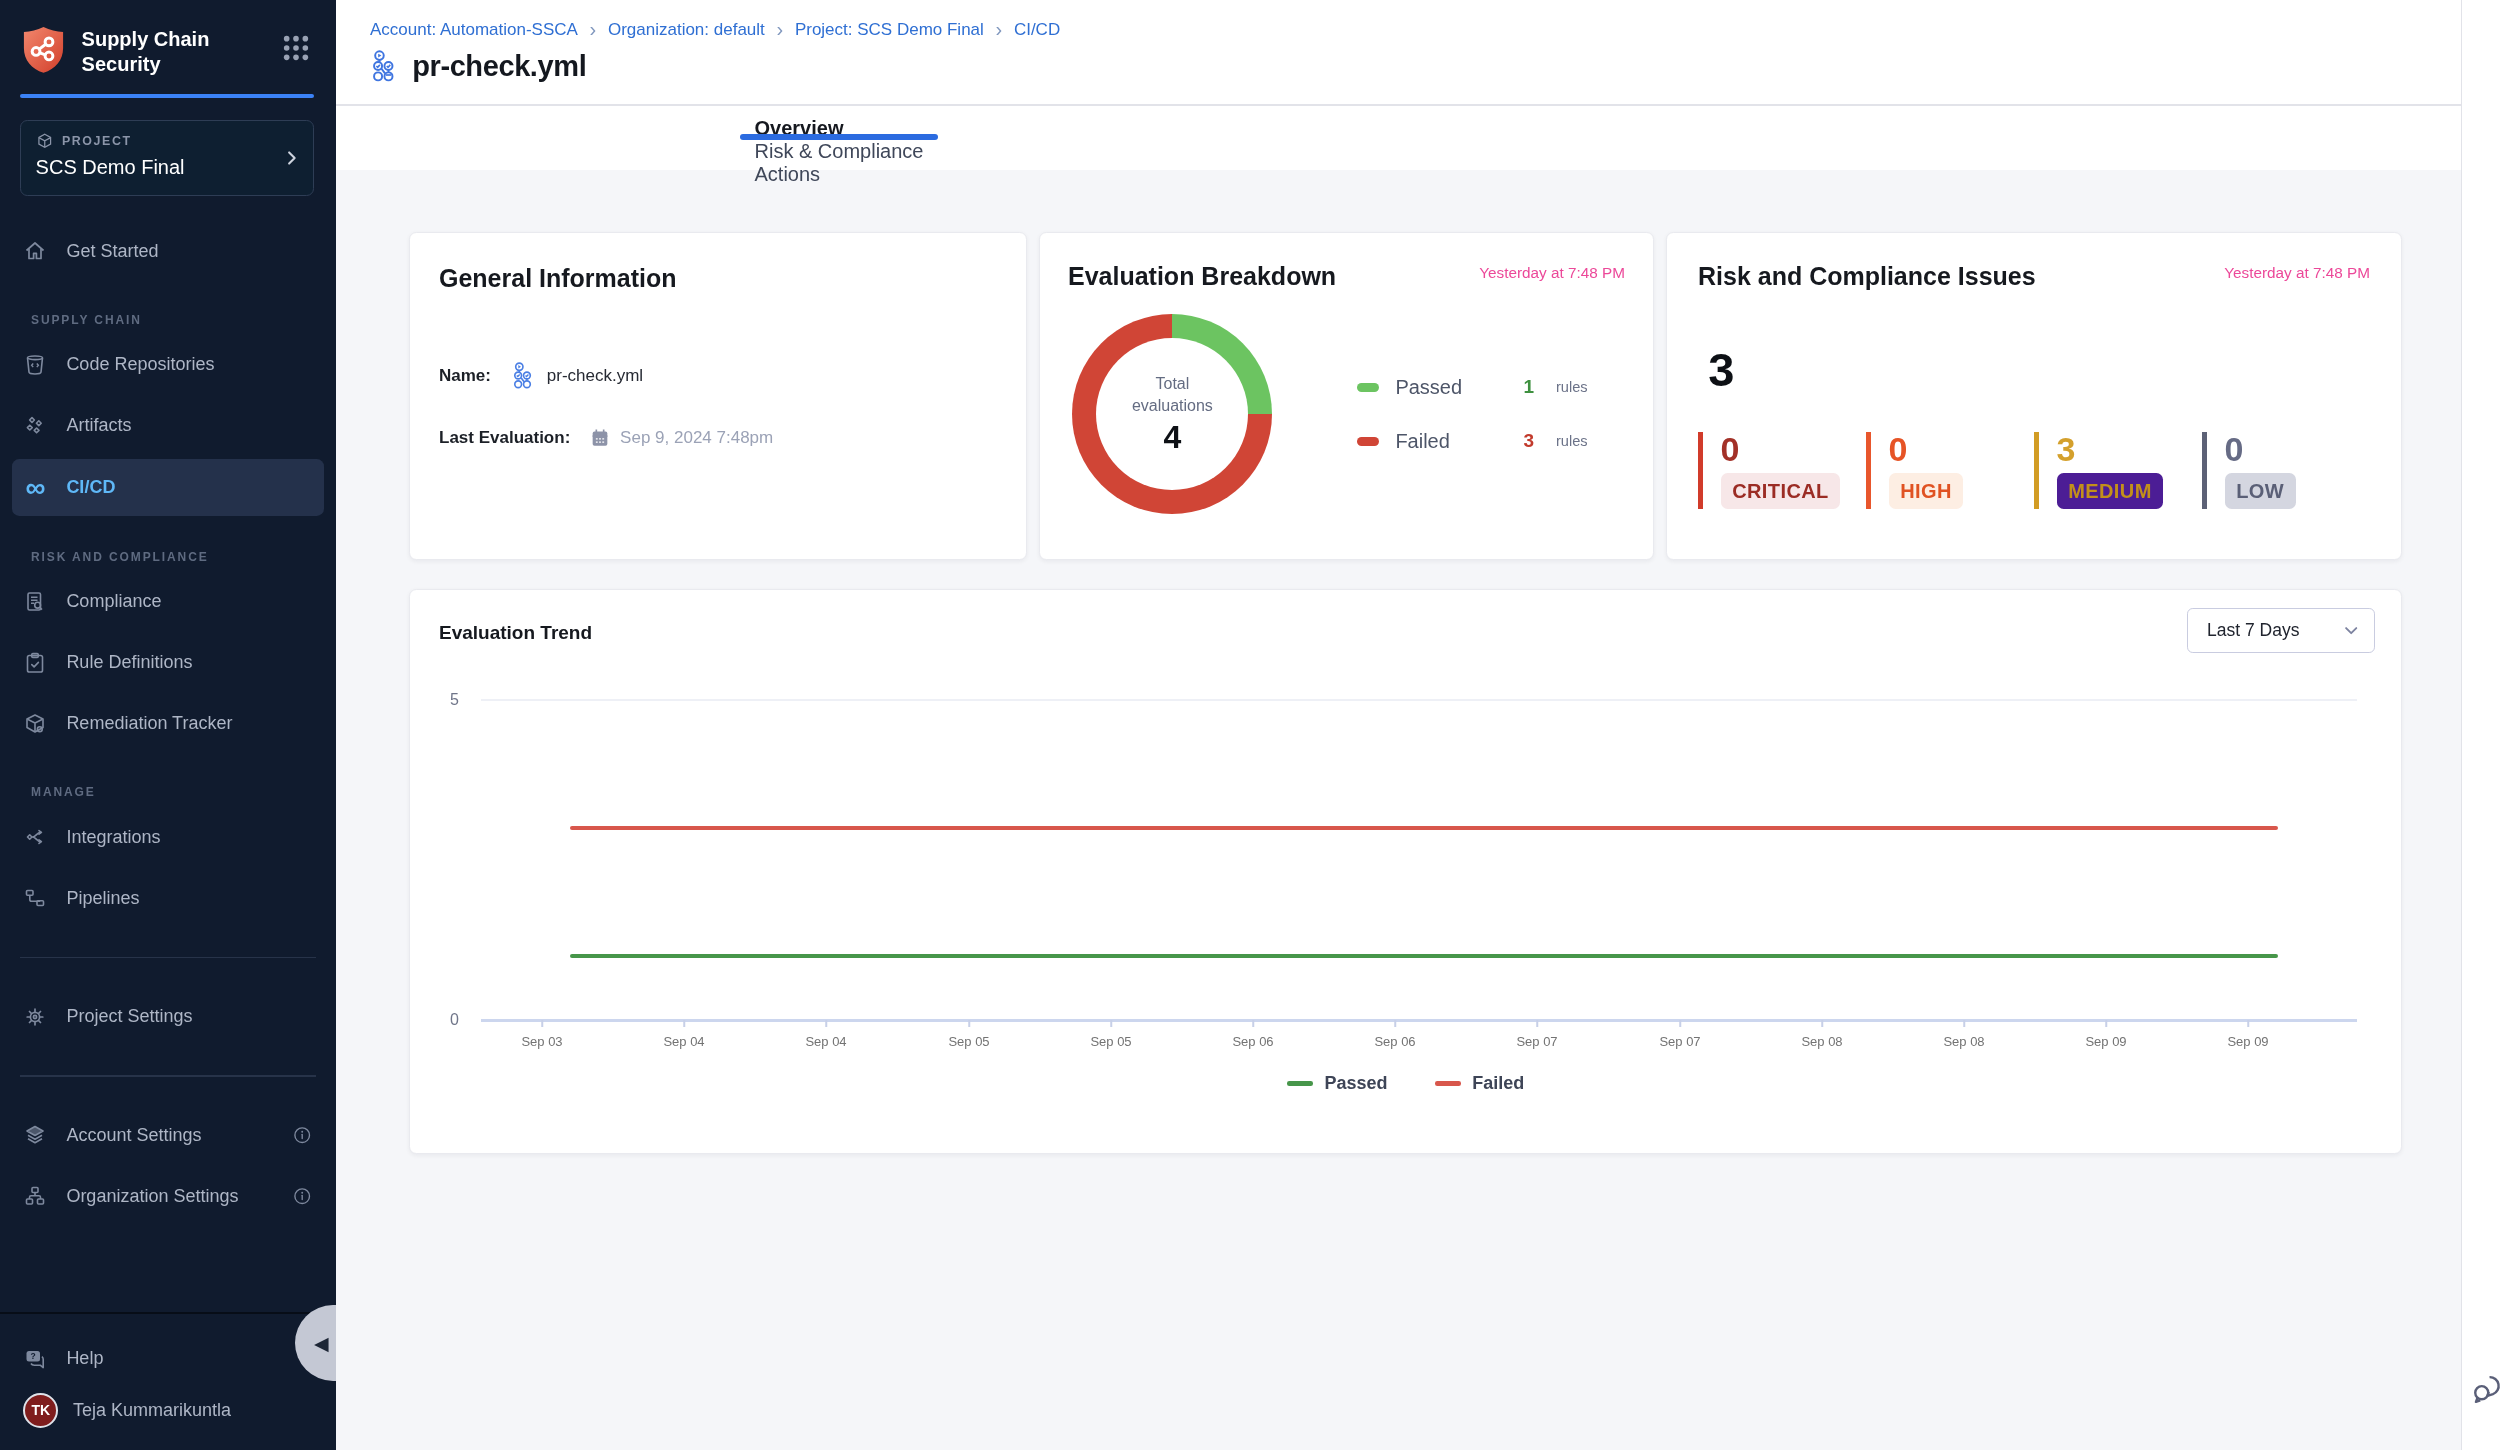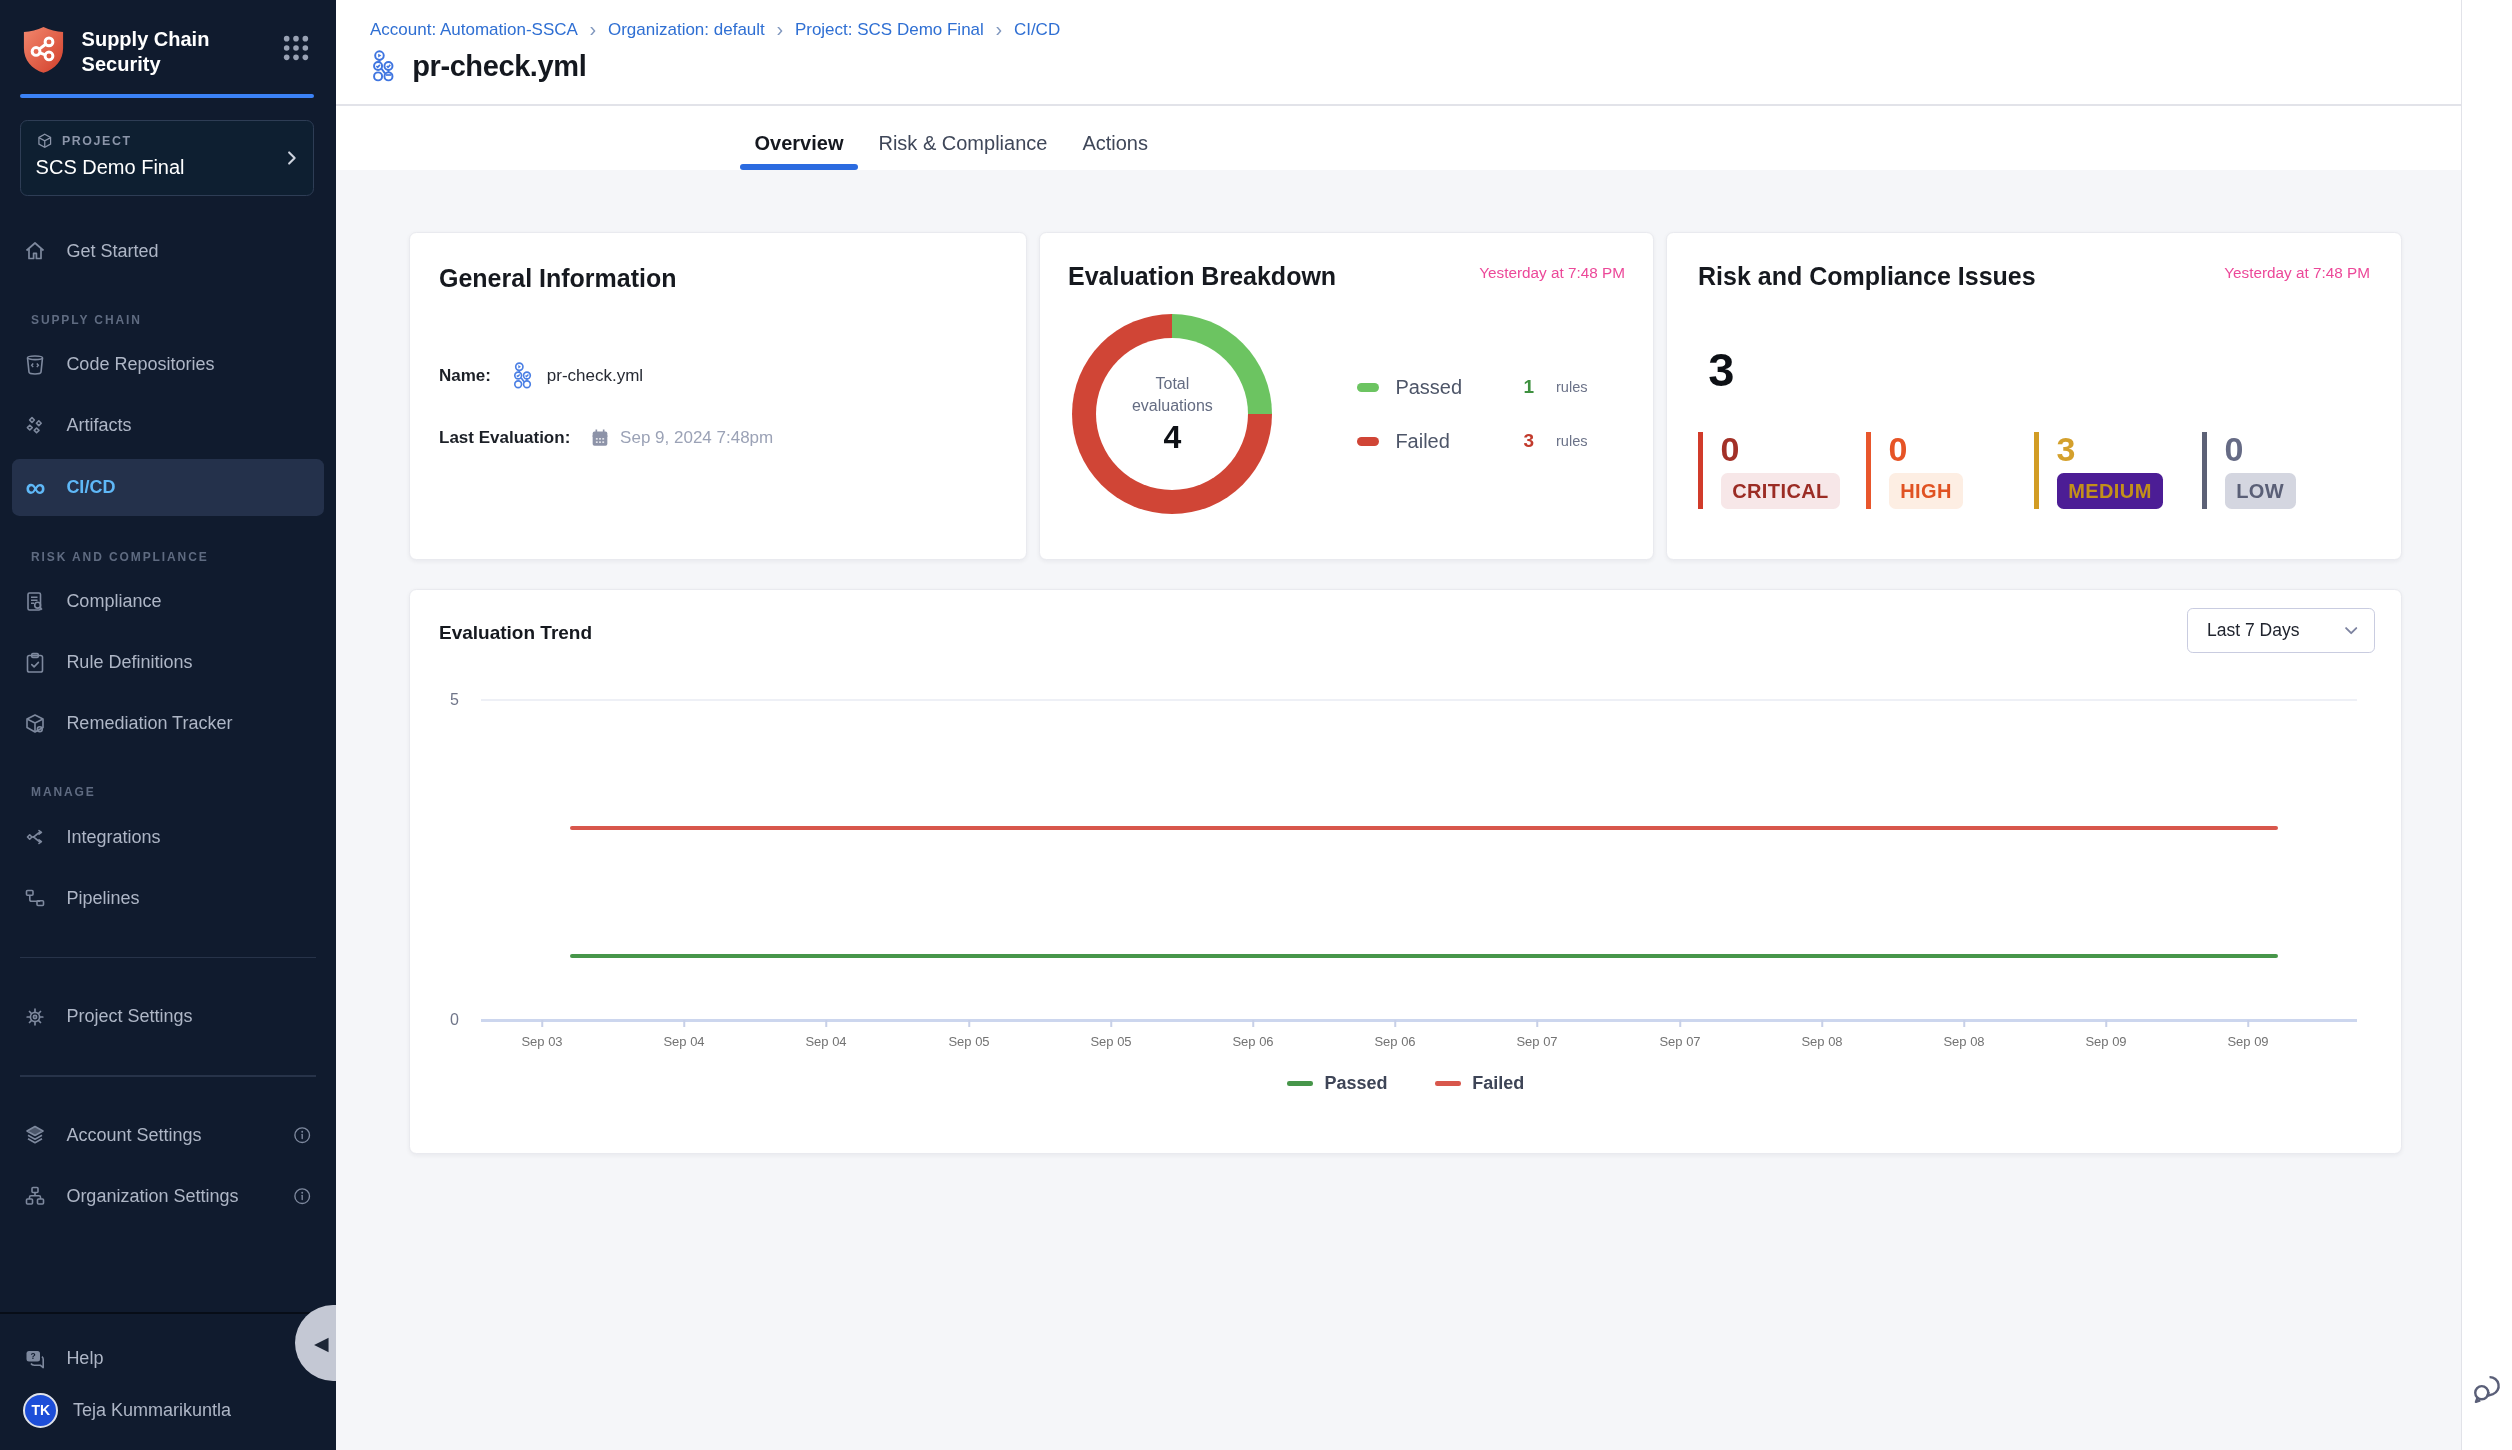--- a/index.html
+++ b/index.html
@@ -23,42 +23,42 @@
             border-radius:7.3px;font-size:18px;color:#aeb6c6;cursor:pointer;flex:none;}
   .ni-icon{width:24px;height:24px;color:#7e899e;flex:none;display:flex;align-items:center;justify-content:center;}
   .nav-item.active{background:#24314b;color:#5fb8f7;font-weight:bold;height:57px;margin:2.9px 11.7px;}
   .nav-item.active .ni-icon{color:#5fb8f7;}
   .nav-item .infinity{font-size:28px;line-height:1;font-weight:bold;}
   .gs-item{margin-top:34px;}
   .sec-label{margin:31px 0 7.3px 31px;font-size:12px;font-weight:bold;letter-spacing:1.9px;color:#5f6b81;flex:none;}
   .sb-divider{height:1.5px;background:#273349;margin:28px 20px;flex:none;}
   .info-icon{margin-left:auto;color:#7e899e;width:20.4px;height:20.4px;}
   .sb-footer{margin-top:auto;border-top:2.2px solid #070d17;padding:14.6px 0 10.2px;flex:none;}
-  .user-avatar{width:35px;height:35px;border-radius:50%;background:#1d4ed8;border:2.2px solid #dfe2e9;
+  .user-avatar{width:35px;height:35px;border-radius:50%;background:#7f1d1d;border:2.2px solid #dfe2e9;
                color:#fff;font-size:14px;font-weight:bold;display:flex;align-items:center;justify-content:center;
                box-sizing:border-box;flex:none;}
   .user-item{gap:14.6px;}
   .collapse-handle{position:absolute;left:295px;top:1305px;width:41px;height:76px;background:#c4c8d4;
                    border-radius:76px 0 0 76px;z-index:30;display:flex;align-items:center;justify-content:flex-end;
                    padding-right:7.3px;color:#1d2636;font-size:19px;cursor:pointer;box-sizing:border-box;}
 
   
   .topbar{position:absolute;left:336px;top:0;width:2176px;height:170px;background:#fff;}
   .breadcrumb{position:absolute;left:34px;top:19px;display:flex;gap:11.7px;font-size:17px;align-items:center;}
   .crumb{color:#2f6fd3;cursor:pointer;text-decoration:none;}
   .crumb-sep{color:#7f96bd;font-size:20px;line-height:1;padding-bottom:2.9px;}
   .title-row{position:absolute;left:32px;top:48px;display:flex;align-items:center;gap:10.2px;}
   .pipeline-glyph{width:34px;height:36px;color:#3f75e0;}
   .page-title{font-size:29px;font-weight:bold;color:#14181f;letter-spacing:-0.4px;}
   .topbar-divider{position:absolute;left:0;top:104px;width:2125px;height:1.5px;background:#e2e3e9;}
   .tabs{position:absolute;left:401px;top:117px;display:flex;height:53px;}
   .tab{display:flex;align-items:center;padding:0 17.5px;font-size:20px;color:#3f4759;position:relative;cursor:pointer;}
   .tab.active{color:#15181f;font-weight:bold;}
   .tab.active::after{content:"";position:absolute;left:2.9px;right:2.9px;bottom:0;height:5.8px;border-radius:4.4px;background:#2b6be0;}
-  .tabs{left:401px;} .tabs .tab:first-child{padding-left:17.5px;}
+  .tabs{left:401px;flex-direction:column;} .tabs .tab:first-child{padding-left:17.5px;}
 
   
   .right-rail{position:absolute;right:0;top:0;width:51px;height:1451px;background:#fff;border-left:1.5px solid #e2e3e9;
               box-sizing:border-box;z-index:20;}
   .chat-icon{position:absolute;left:50%;transform:translateX(-50%);bottom:45px;width:34px;height:34px;color:#5a5f78;cursor:pointer;}
 
   
   .card{position:absolute;background:#fff;border:0.7px solid #e9eaef;border-radius:7.3px;
         box-shadow:0 1.5px 4.4px rgba(20,25,40,.05);box-sizing:border-box;}
   .card-head{display:flex;justify-content:space-between;align-items:flex-start;}

